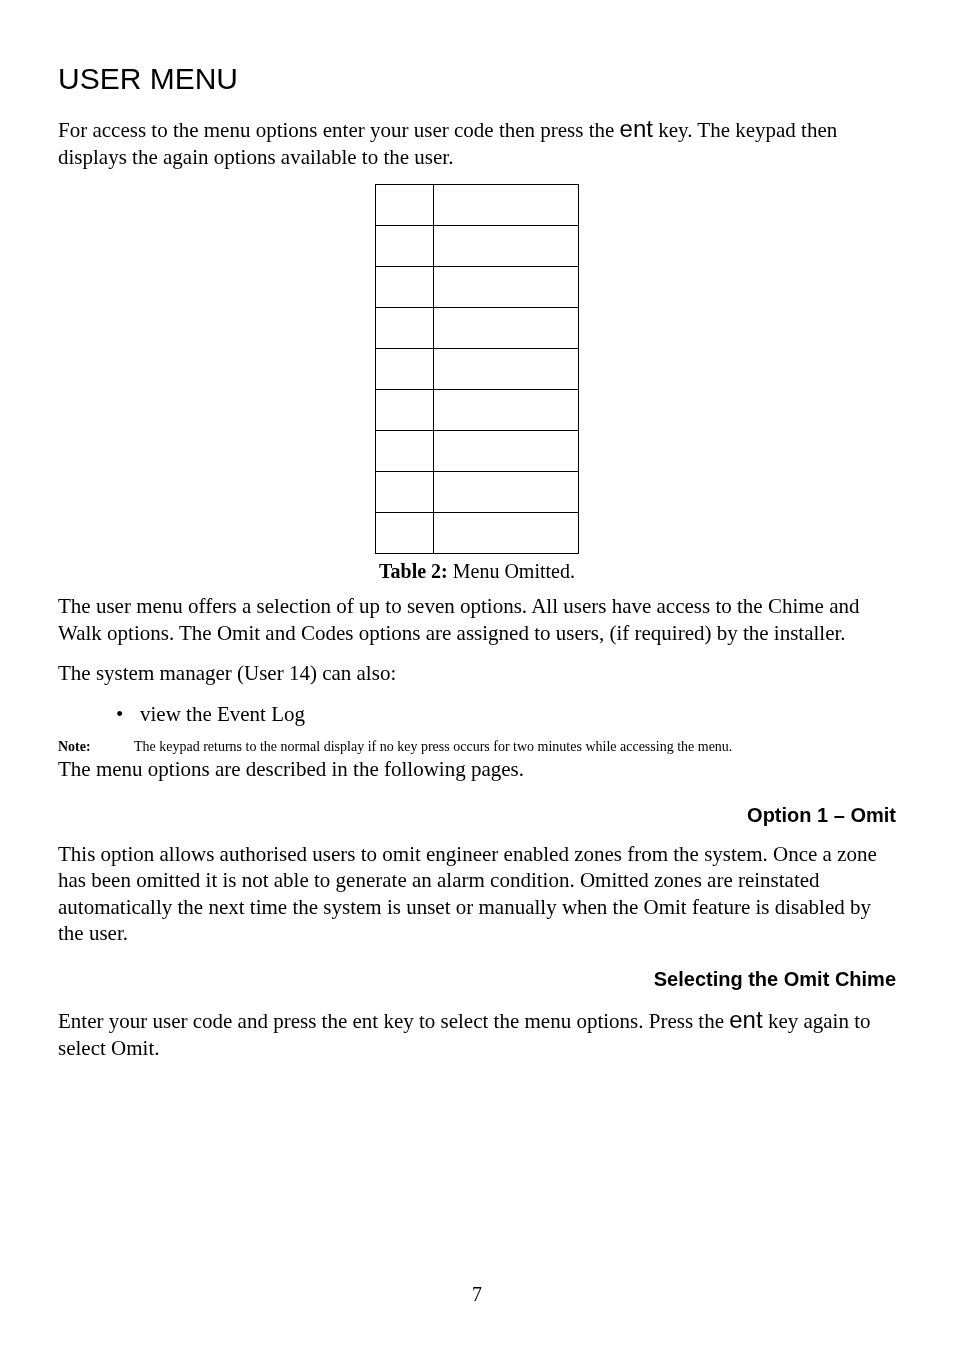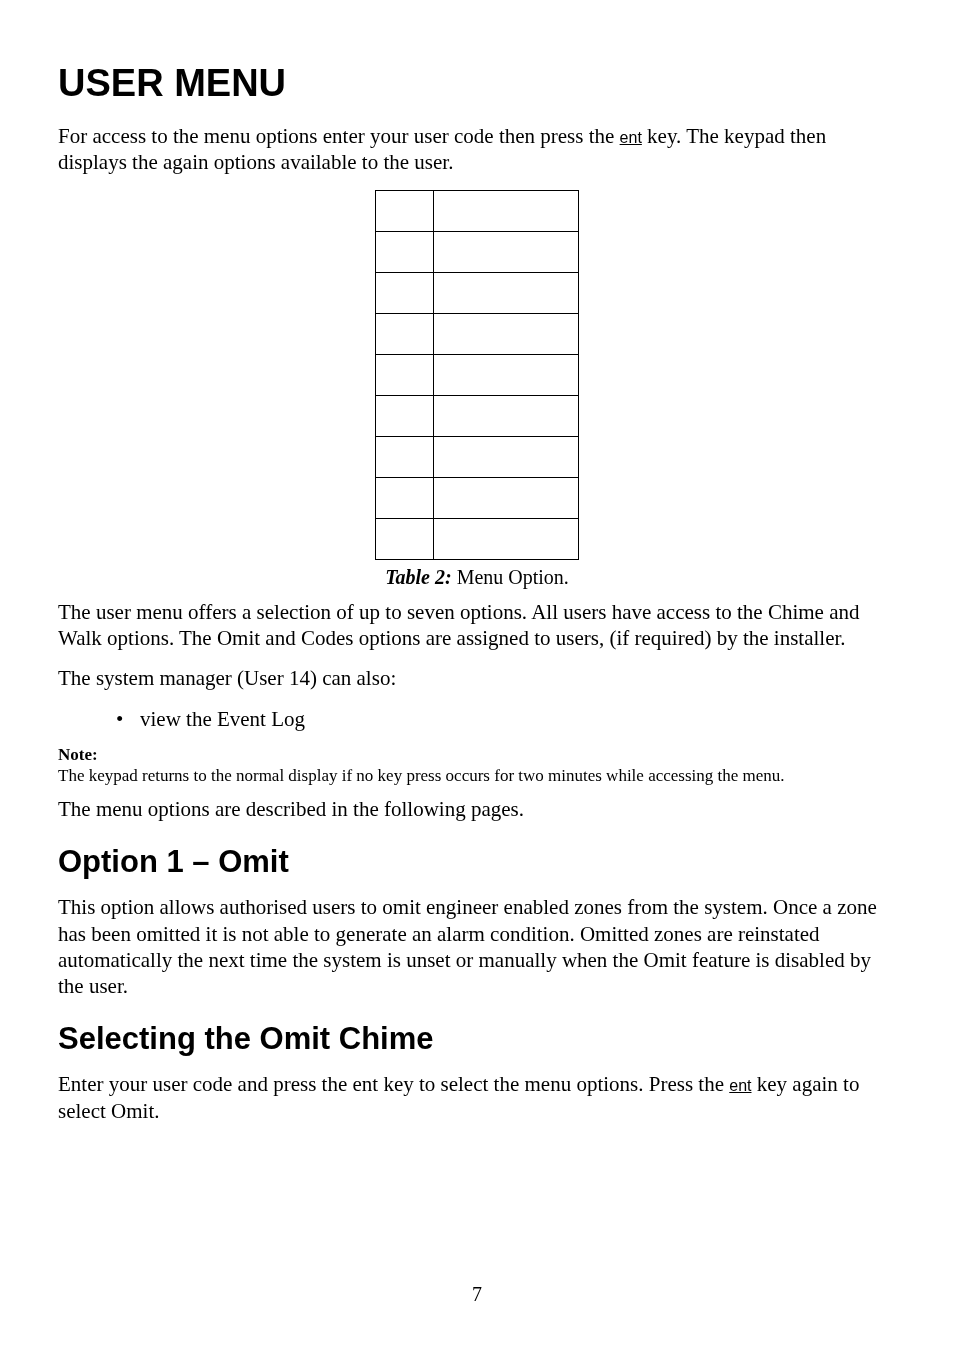--- a/index.html
+++ b/index.html
@@ -7,85 +7,84 @@
     width: 954px;
     height: 1352px;
     background: #fff;
     font-family: "Times New Roman", Times, serif;
     color: #000;
     padding: 62px 58px 40px 58px;
     position: relative;
   }
   h1[data-name="page-title"] {
     font-family: Arial, Helvetica, sans-serif;
-    font-weight: 700;
-    font-size: 38px;
+    font-weight: 400;
+    font-size: 30px;
     margin-bottom: 18px;
   }
   p.body {
     font-size: 21px;
     line-height: 1.25;
     margin-bottom: 14px;
   }
   p.body .kbd {
     font-family: Arial, Helvetica, sans-serif;
-    font-size: 16px;
-    text-decoration: underline;
+    font-size: 24px;
   }
   .table-wrap {
     display: flex;
     justify-content: center;
     margin: 6px 0 6px 0;
   }
   table[data-name="menu-options-table"] {
     border-collapse: collapse;
     width: 204px;
   }
   table[data-name="menu-options-table"] tr { height: 41px; }
   table[data-name="menu-options-table"] td {
     border: 1px solid #000;
   }
   table[data-name="menu-options-table"] td:first-child { width: 58px; }
   .table-caption {
     text-align: center;
     font-size: 20px;
     margin: 4px 0 10px 0;
   }
-  .table-caption .bold { font-weight: 700; font-style: italic; }
+  .table-caption .bold { font-weight: 700; }
   ul.bullets {
     list-style: none;
     margin: 2px 0 10px 0;
   }
   ul.bullets li {
     font-size: 21px;
     line-height: 1.35;
     position: relative;
     padding-left: 82px;
   }
   ul.bullets li::before {
     content: "•";
     position: absolute;
     left: 58px;
     top: 0;
   }
   .note-row {
     display: flex;
-    font-size: 17px;
+    font-size: 14px;
     line-height: 1.25;
-    margin-bottom: 10px;
+    margin-bottom: 0;
     text-align: justify;
-    flex-direction: column;
   }
   .note-row .label { font-weight: 700; width: 76px; flex-shrink: 0; }
   .note-row .text { flex: 1; }
   h2.section {
     font-family: Arial, Helvetica, sans-serif;
     font-weight: 700;
-    font-size: 31px;
+    font-size: 20px;
     margin: 22px 0 14px 0;
+    text-align: right;
   }
   .page-number {
     position: absolute;
     bottom: 46px;
     left: 0;
     width: 100%;
     text-align: center;
     font-size: 20px;
   }
 </style>
@@ -135,21 +134,21 @@
         </tr>
     <tr data-name="table-row">
           <td></td>
           <td></td>
         </tr>
   </tbody>
     </table>
 </div>
 
 <p class="table-caption" data-name="table-caption">
-  <span class="bold" data-name="table-caption-bold">Table 2:</span><span data-name="table-caption-rest"> Menu Option.</span>
+  <span class="bold" data-name="table-caption-bold">Table 2:</span><span data-name="table-caption-rest"> Menu Omitted.</span>
 </p>
 
 <p class="body" data-name="paragraph-2">The user menu offers a selection of up to seven options. All users have access to the Chime and Walk options. The Omit and Codes options are assigned to users, (if required) by the installer.</p>
 
 <p class="body" data-name="paragraph-3">The system manager (User 14) can also:</p>
 
 <ul class="bullets" data-name="bullet-list">
   <li data-name="list-item">view the Event Log</li>
 </ul>
 

